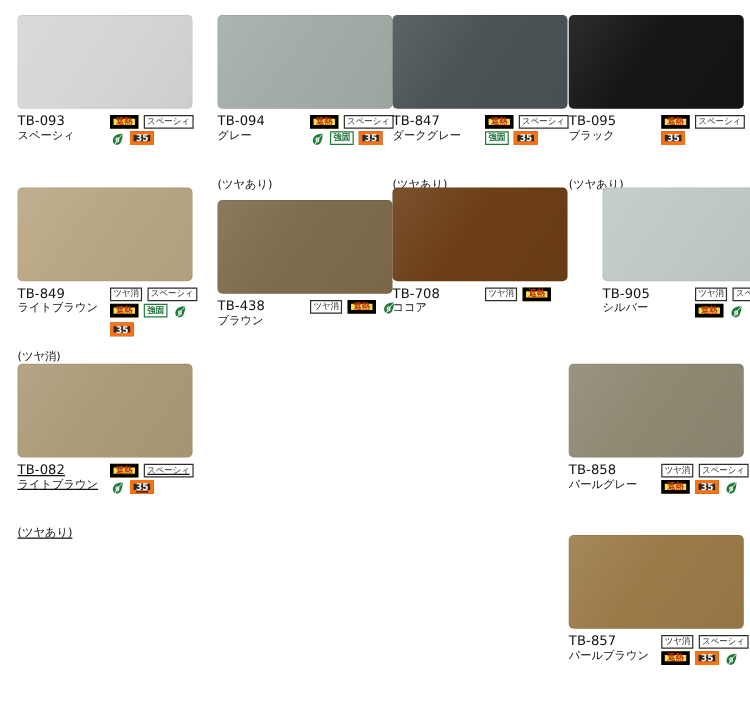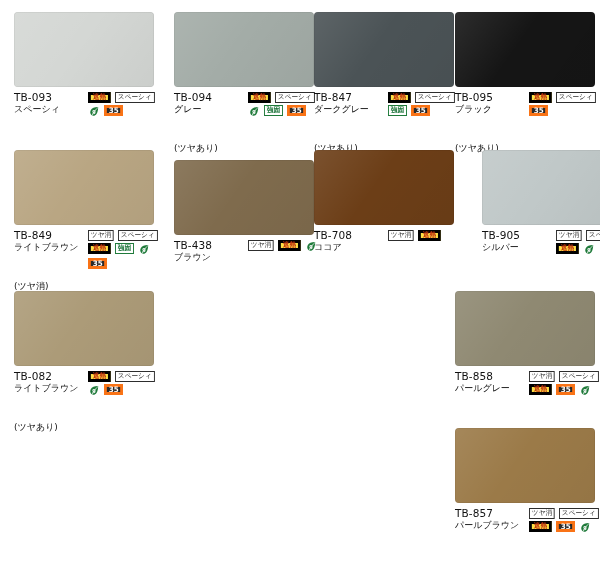--- a/index.html
+++ b/index.html
@@ -248,21 +248,21 @@
           <span class="badge b-leaf">
             <svg viewBox="0 0 20 20" xmlns="http://www.w3.org/2000/svg">
               <path d="M16.5 3.2C11.2 3 6.4 4.6 4.4 8.2c-1.6 2.9-.7 6.2 1.6 7.7 2.5 1.6 6 .7 7.8-1.9 2-2.9 2.6-6.9 2.7-10.8z" fill="#1f7a3a"></path>
               <path d="M15.9 4.1C12.2 7 8.7 10.8 6.3 16.4" stroke="#ffffff" stroke-width="1.1" fill="none" stroke-linecap="round"></path>
               <text x="9.6" y="12.6" font-family="DejaVu Sans, sans-serif" font-size="8" font-weight="bold" fill="#ffffff" text-anchor="middle">g</text>
             </svg>
           </span>
         </div>
       </div>
     </div>
-    <div class="cell" style="left: 14px; top: 291px;">
+    <div class="cell" style="left: 14px; top: 291px; text-decoration: underline;">
       <div class="swatch" style="background: rgb(172, 155, 120);"></div>
       <div class="info">
         <div class="names">
           <div class="code">TB-082</div>
           <div class="jname">ライトブラウン</div>
           <div class="jsub">(ツヤあり)</div>
         </div>
         <div class="badges">
           <span class="badge b-shanetsu">遮熱</span>
           <span class="badge b-spacy">スペーシィ</span>

